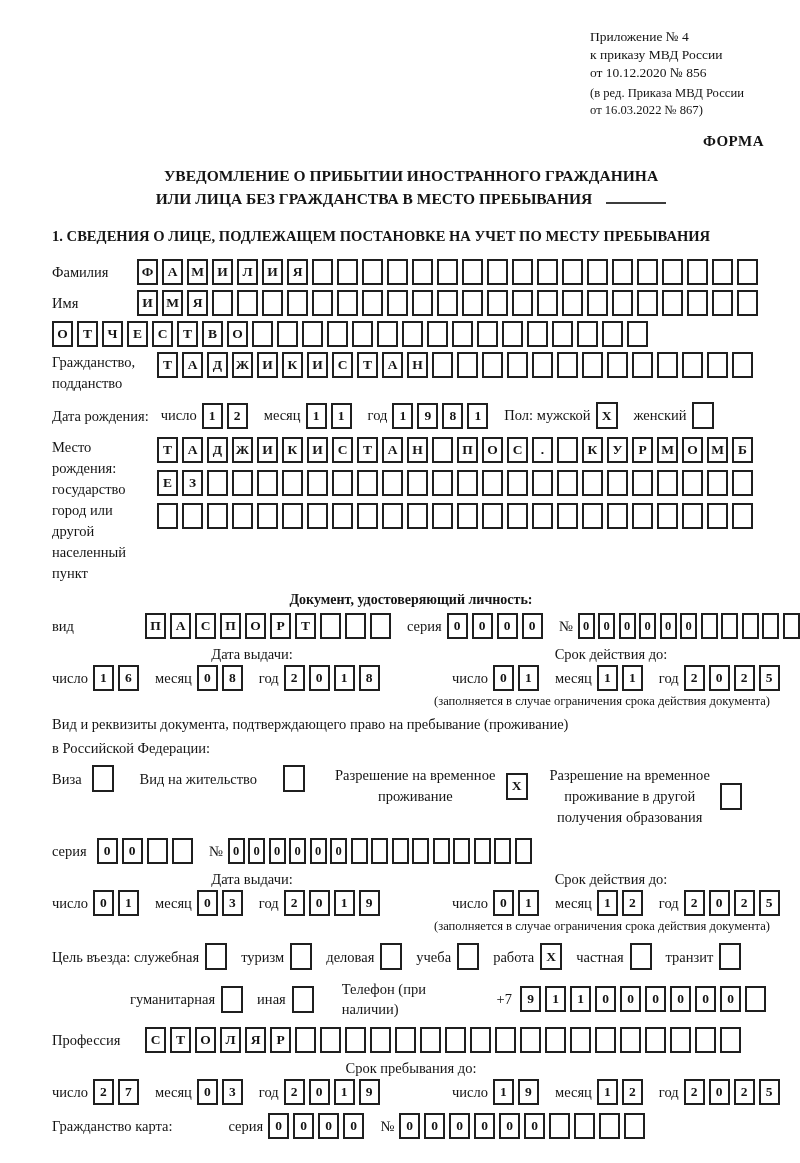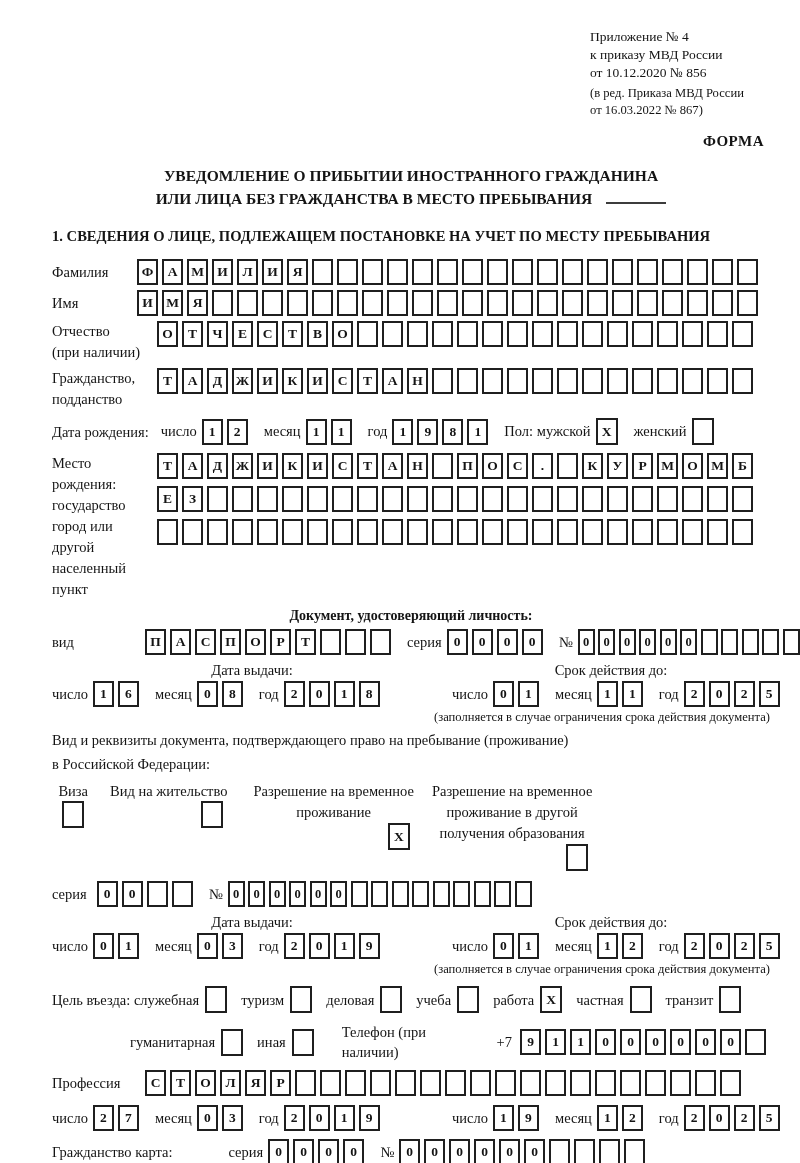--- a/index.html
+++ b/index.html
@@ -43,21 +43,21 @@
   .dh-right{flex:1;text-align:center;}
   .dates-line{display:flex;align-items:center;margin-top:2px;}
   .dg{display:flex;align-items:center;}
   .dg-left{flex:0 0 400px;}
   .note-right{margin-top:3px;text-align:right;font-size:12.6px;}
 
   .plain-line{margin-top:7px;font-size:14.5px;}
 
   
   .cb-row{display:flex;align-items:flex-start;margin-top:8px;}
-  .cb-item{display:flex;align-items:flex-end;flex-direction:column;}
+  .cb-item{display:flex;align-items:center;}
   .cb-label{font-size:14.5px;line-height:20px;}
   .cb-label-stack{font-size:14.5px;line-height:21px;text-align:center;}
   .cb-box{margin-left:10px;}
 
   
   .purpose-row{display:flex;align-items:center;margin-top:9px;flex-wrap:nowrap;}
   .p-item{display:flex;align-items:center;}
   .p-item .lbl{margin-right:6px;}
   .p-gap{margin-left:10px;}
   .bp-rows .boxes{margin-bottom:7px;}
@@ -140,24 +140,20 @@
         <span class="box"></span>
         <span class="box"></span>
         <span class="box"></span>
         <span class="box"></span>
         <span class="box"></span>
         <span class="box"></span>
       </span>
   </div>
 
   <div class="frow frow-top">
-    <span class="lblock lc-105">
-      <div>Отчество</div>
-      <div>(при наличии)</div>
-    </span>
     <span class="boxes">
         <span class="box">О</span>
         <span class="box">Т</span>
         <span class="box">Ч</span>
         <span class="box">Е</span>
         <span class="box">С</span>
         <span class="box">Т</span>
         <span class="box">В</span>
         <span class="box">О</span>
         <span class="box"></span>
@@ -624,20 +620,21 @@
         <span class="box"></span>
         <span class="box"></span>
         <span class="box"></span>
         <span class="box"></span>
         <span class="box"></span>
         <span class="box"></span>
       </span>
   </div>
 
   <div class="date-head">
+    <span class="dh-right">Срок пребывания до:</span>
   </div>
   <div class="dates-line">
     <span class="dg dg-left">
       <span class="dl dl-first">число</span>
       <span class="boxes">
           <span class="box">2</span>
           <span class="box">7</span>
         </span>
       <span class="dl">месяц</span>
       <span class="boxes">

